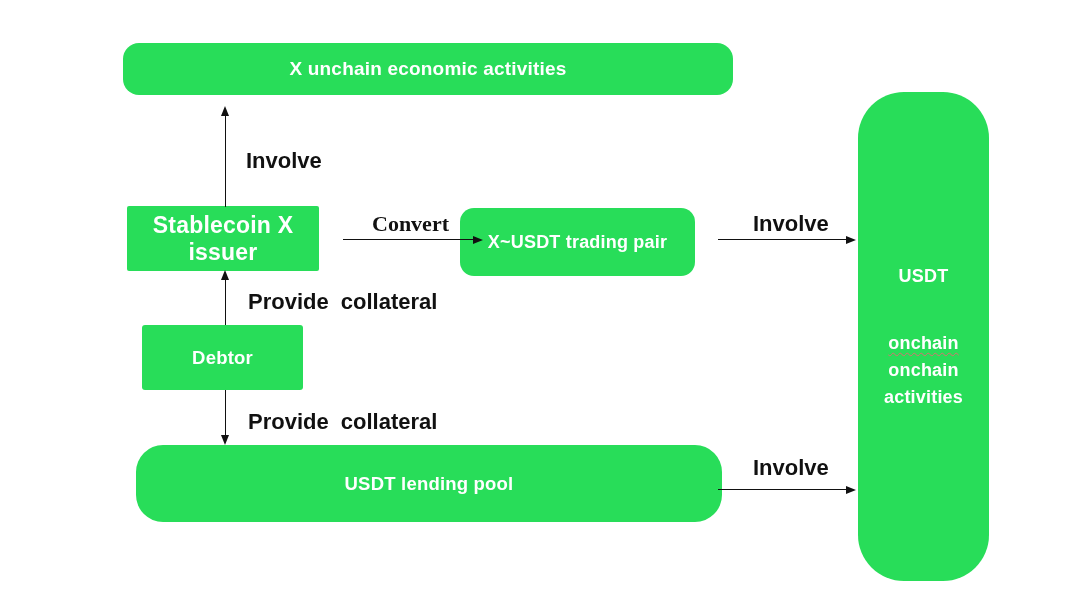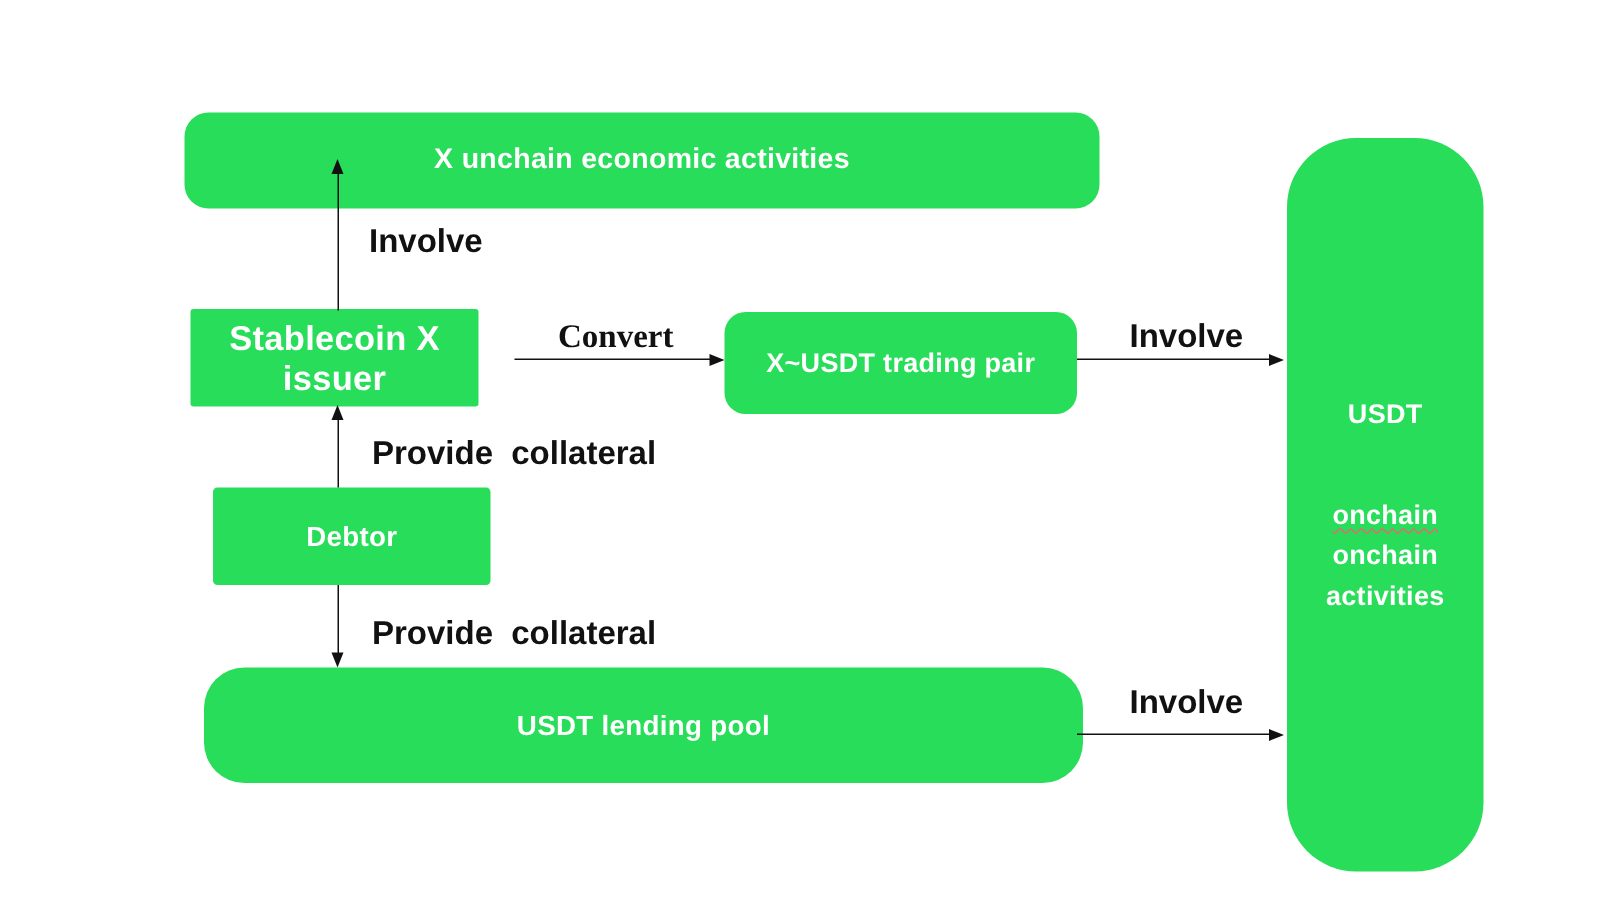--- a/index.html
+++ b/index.html
@@ -21,24 +21,24 @@
     color: var(--node-text, #ffffff);
     display: flex;
     align-items: center;
     justify-content: center;
     text-align: center;
     font-weight: bold;
     letter-spacing: 0.2px;
   }
   .node .node-label { padding: 0 10px; }
 
-  #node-x-unchain       { left: 123px; top: 43px;  width: 610px; height: 64px; border-radius: 16px; font-size: 19px; margin-top: 32px; }
+  #node-x-unchain       { left: 123px; top: 43px;  width: 610px; height: 52px; border-radius: 16px; font-size: 19px; }
   #node-stablecoin-issuer{ left: 127px; top: 206px; width: 192px; height: 65px; border-radius: 2px; font-size: 23px; }
-  #node-trading-pair    { left: 483px; top: 208px; width: 235px; height: 68px; border-radius: 14px; font-size: 18px; }
-  #node-debtor          { left: 142px; top: 325px; width: 185px; height: 65px; border-radius: 3px; font-size: 18.5px; }
+  #node-trading-pair    { left: 460px; top: 208px; width: 235px; height: 68px; border-radius: 14px; font-size: 18px; }
+  #node-debtor          { left: 142px; top: 325px; width: 161px; height: 65px; border-radius: 3px; font-size: 18.5px; }
   #node-lending-pool    { left: 136px; top: 445px; width: 586px; height: 77px; border-radius: 27px; font-size: 18.5px; }
   #node-usdt-onchain    { left: 858px; top: 92px;  width: 131px; height: 489px; border-radius: 46px; font-size: 18px; }
 
   #node-usdt-onchain .node-label {
     display: flex;
     flex-direction: column;
     line-height: 27px;
   }
   .misspelled {
     text-decoration-line: underline;

